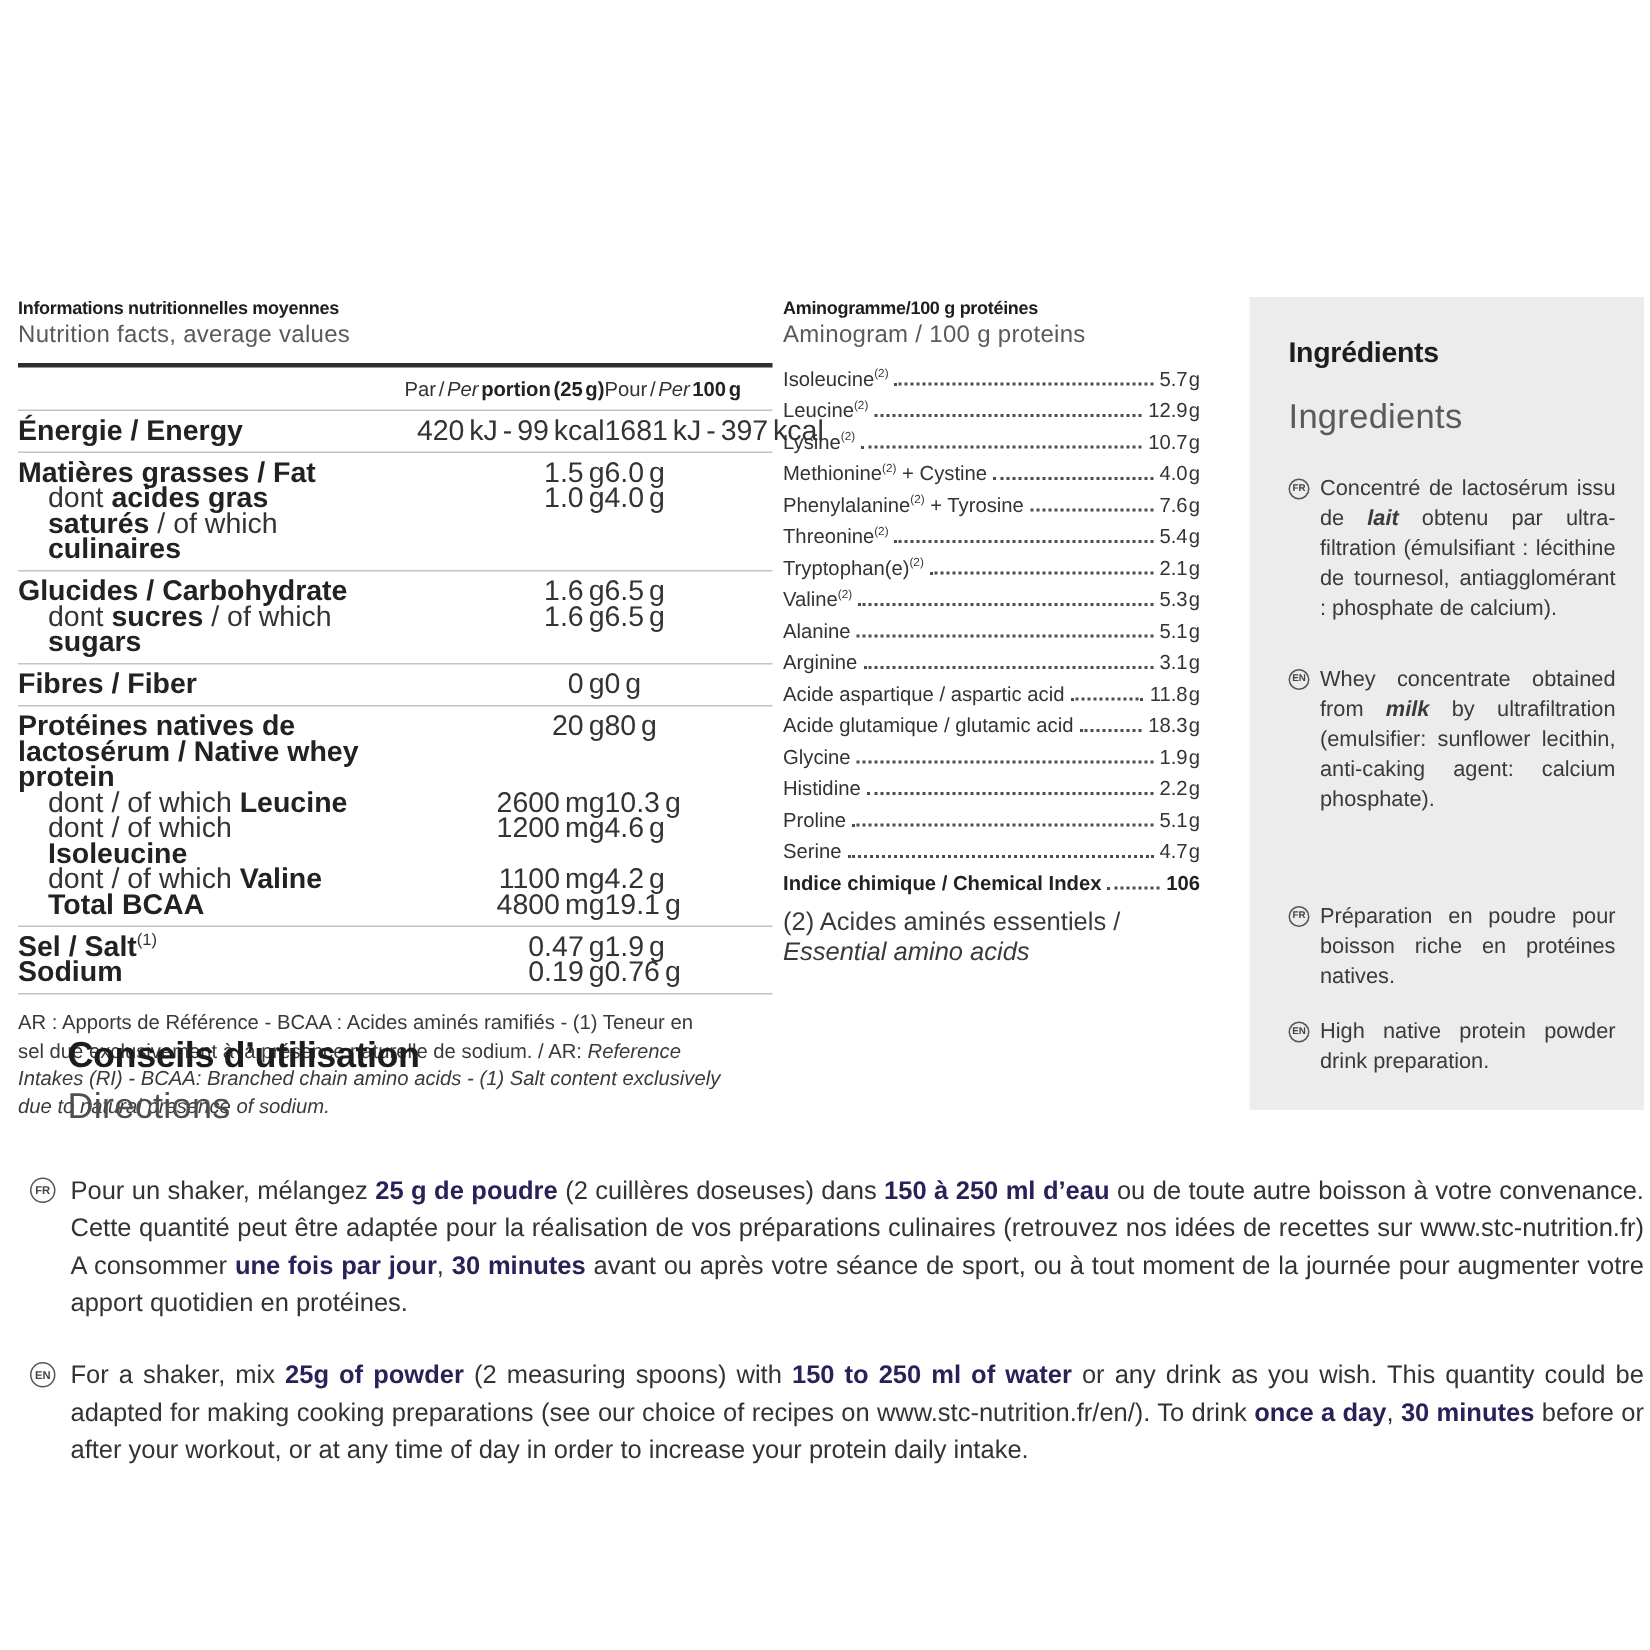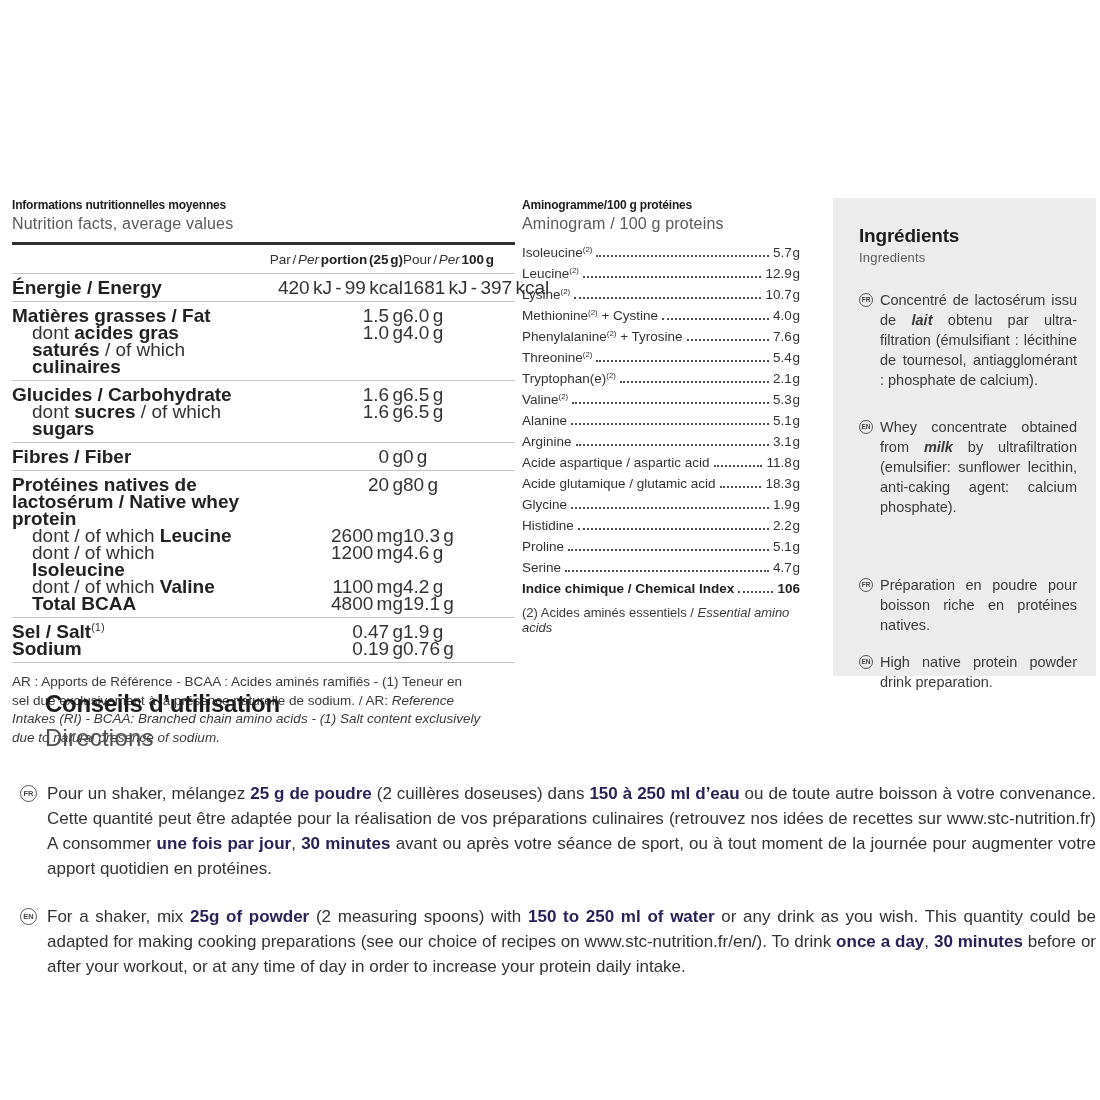--- a/index.html
+++ b/index.html
@@ -42,26 +42,26 @@
   .nt-footnote{margin-top:10px;font-size:13.5px;line-height:18.5px;color:#3a3a3a;padding-right:34px;}
 
   
   .col-mid{position:absolute;left:522px;top:198px;width:278px;}
   .amino-list{margin-top:13px;}
   .amino-item{display:flex;align-items:baseline;font-size:13.5px;line-height:14px;margin-bottom:7px;}
   .amino-item.bold{font-weight:bold;color:var(--ink-dark);}
   .amino-name{white-space:nowrap;}
   .amino-dots{flex:1;margin:0 4px 3px;border-bottom:2px dotted #4d4d4d;align-self:flex-end;}
   .amino-value{word-spacing:-3px;white-space:nowrap;}
-  .amino-footnote{margin-top:9px;font-size:13px;color:#3a3a3a;}
+  .amino-footnote{margin-top:9px;font-size:17px;color:#3a3a3a;}
 
   
-  .col-right{position:absolute;left:833px;top:198px;width:263px;height:478px;background:var(--box);padding:27px 19px 0 26px;}
+  .col-right{position:absolute;left:833px;top:198px;width:263px;height:542px;background:var(--box);padding:27px 19px 0 26px;}
   .col-right h1.sec-title{font-size:19px;}
-  .col-right h2.sec-sub{font-size:13px;margin-top:3px;}
+  .col-right h2.sec-sub{font-size:23px;margin-top:17px;}
   .ing-bullets{margin-top:25px;}
   .ing-bullet{display:flex;gap:7px;font-size:14.5px;line-height:20px;color:#3a3a3a;}
   .ing-bullet p{flex:1;text-align:justify;}
   .ing-bullet:nth-child(1){margin-bottom:27px;}
   .ing-bullet:nth-child(2){margin-bottom:58px;}
   .ing-bullet:nth-child(3){margin-bottom:17px;}
   .lang-badge{
     flex:0 0 auto;display:inline-flex;align-items:center;justify-content:center;
     width:14px;height:14px;border:1px solid #555;border-radius:50%;
     font-size:6.5px;font-weight:bold;color:#444;margin-top:3px;letter-spacing:0;

